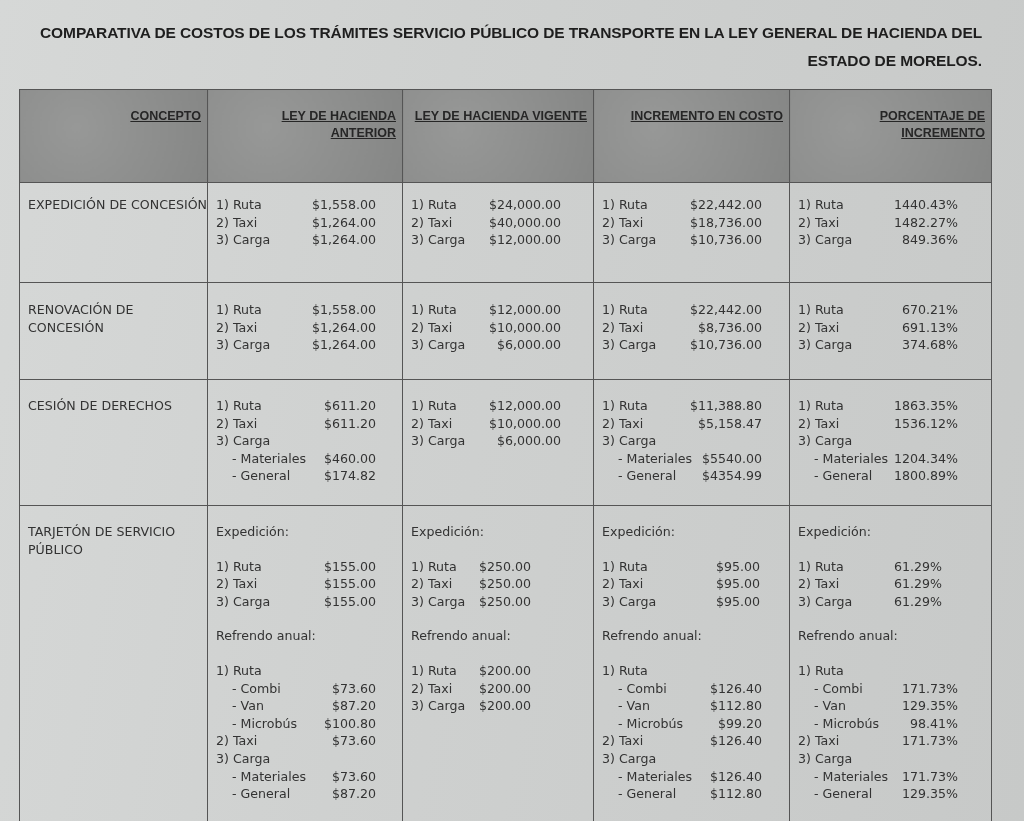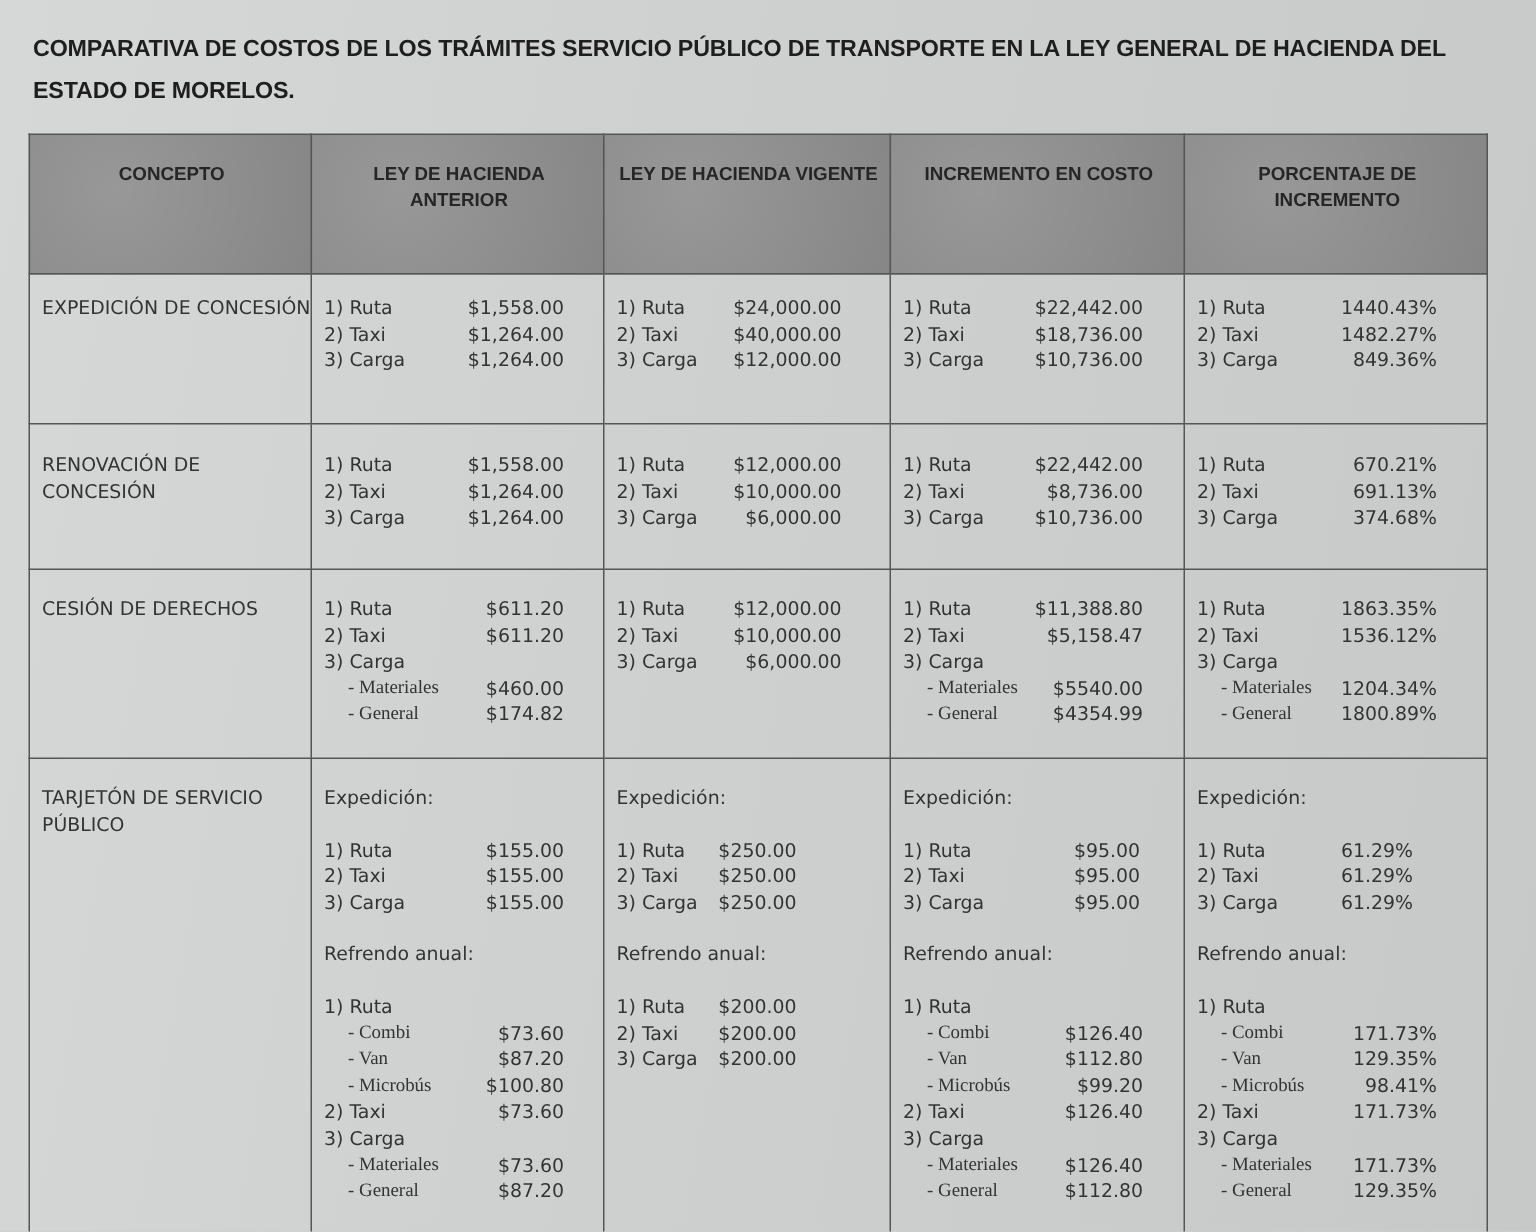--- a/index.html
+++ b/index.html
@@ -20,20 +20,21 @@
       position: absolute;
       left: 22px;
       top: 19px;
       width: 960px;
       font-family: "Liberation Sans", sans-serif;
       font-weight: bold;
       font-size: 15.5px;
       line-height: 28px;
       color: #1e1e1e;
       letter-spacing: -0.1px;
+      text-align: right;
     }
     table.cmp {
       position: absolute;
       left: 19px;
       top: 89px;
       width: 972px;
       border-collapse: collapse;
       table-layout: fixed;
     }
     table.cmp col.c0 { width: 188px; }
@@ -42,28 +43,29 @@
     table.cmp col.c3 { width: 196px; }
     table.cmp col.c4 { width: 202px; }
     table.cmp th, table.cmp td {
       border: 1.3px solid #555;
       vertical-align: top;
     }
     table.cmp th {
       background: #8c8d8c;
       background-image: radial-gradient(circle at 30% 40%, #979897 0%, #858685 100%);
       height: 74px;
-      text-align: center;
+      text-align: right;
       font-family: "Liberation Sans", sans-serif;
       font-weight: bold;
       font-size: 12.5px;
       line-height: 17px;
       color: #262626;
       padding: 18px 6px 0 8px;
       text-transform: uppercase;
+      text-decoration: underline;
     }
     table.cmp td {
       font-size: 12.6px;
       line-height: 17.6px;
       color: #333;
       padding: 13px 0 6px 8px;
     }
     tr.r1 td { height: 80px; }
     tr.r2 td { height: 72px; padding-top: 18px; }
     tr.r3 td { height: 102px; padding-top: 17px; }
@@ -77,21 +79,21 @@
     .line {
       display: flex;
       justify-content: space-between;
       white-space: nowrap;
     }
     .line .val { text-align: right; }
     .c1 .line { width: 160px; }
     .c2 .line { width: 150px; }
     .c3 .line { width: 160px; }
     .c4 .line { width: 160px; }
-    .sub { padding-left: 16px; font-family: Liberation Serif, serif; }
+    .sub { padding-left: 16px; }
     .section-label {
       margin-bottom: 17px;
     }
     .section-gap {
       height: 17px;
     }
   </style>
 </head>
 <body>
 

